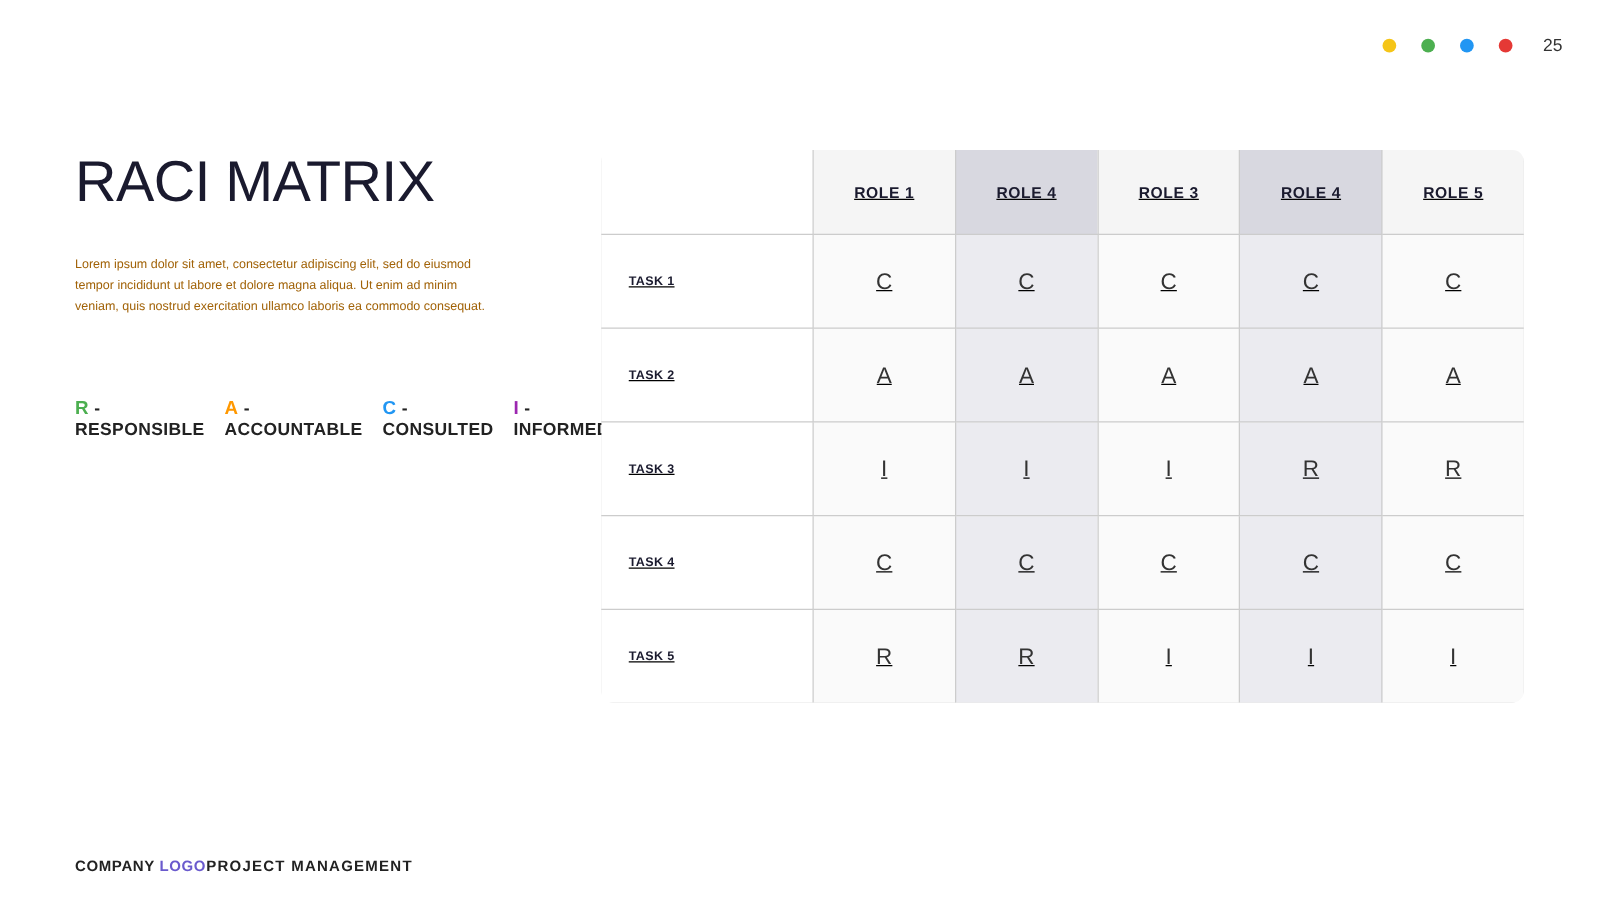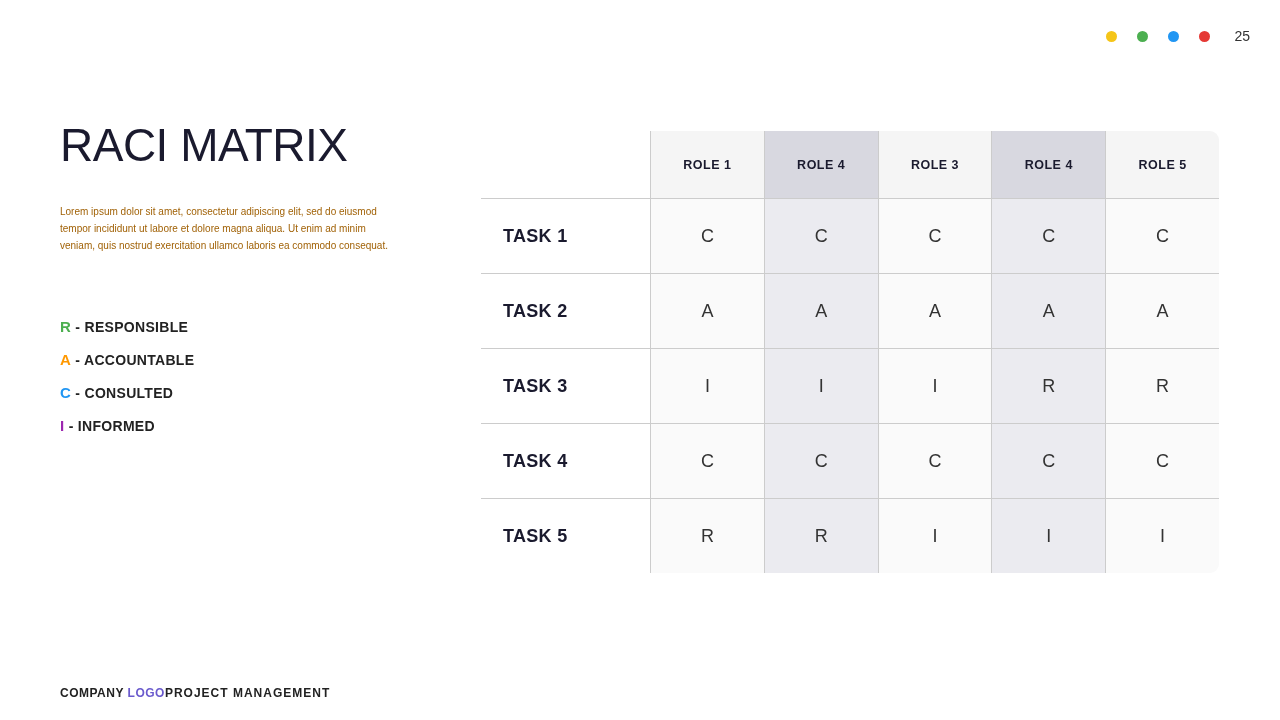--- a/index.html
+++ b/index.html
@@ -54,21 +54,21 @@
     .description {
       font-size: 10px;
       color: #a16207;
       line-height: 1.7;
       margin-bottom: 64px;
       max-width: 340px;
     }
 
     .legend {
       display: flex;
-      flex-direction: column;
+      flex-direction: row;
       gap: 16px;
     }
 
     .legend-item {
       font-size: 14px;
       font-weight: 700;
       color: #222;
       letter-spacing: 0.3px;
     }
 
@@ -78,23 +78,24 @@
     }
 
     .legend-letter.r { color: #4caf50; }
     .legend-letter.a { color: #ff9800; }
     .legend-letter.c { color: #2196f3; }
     .legend-letter.i { color: #9c27b0; }
 
     
     .table-container {
       position: absolute;
-      top: 130px;
+      top: 119px;
       left: 480px;
       right: 60px;
+      text-decoration: underline;
     }
 
     .raci-table {
       width: 100%;
       border-collapse: collapse;
       border: 1.5px solid #bbb;
       border-radius: 10px;
       overflow: hidden;
     }
 
@@ -123,21 +124,21 @@
     }
 
     .raci-table tbody tr td {
       height: 75px;
       font-size: 13.5px;
     }
 
     .raci-table tbody tr td:first-child {
       text-align: left;
       padding-left: 22px;
-      font-size: 18px;
+      font-size: 10px;
       font-weight: 800;
       color: #1a1a2e;
       letter-spacing: 0.3px;
       background: #ffffff;
     }
 
     .raci-table tbody tr td:not(:first-child) {
       font-size: 18px;
       font-weight: 500;
       color: #333;

